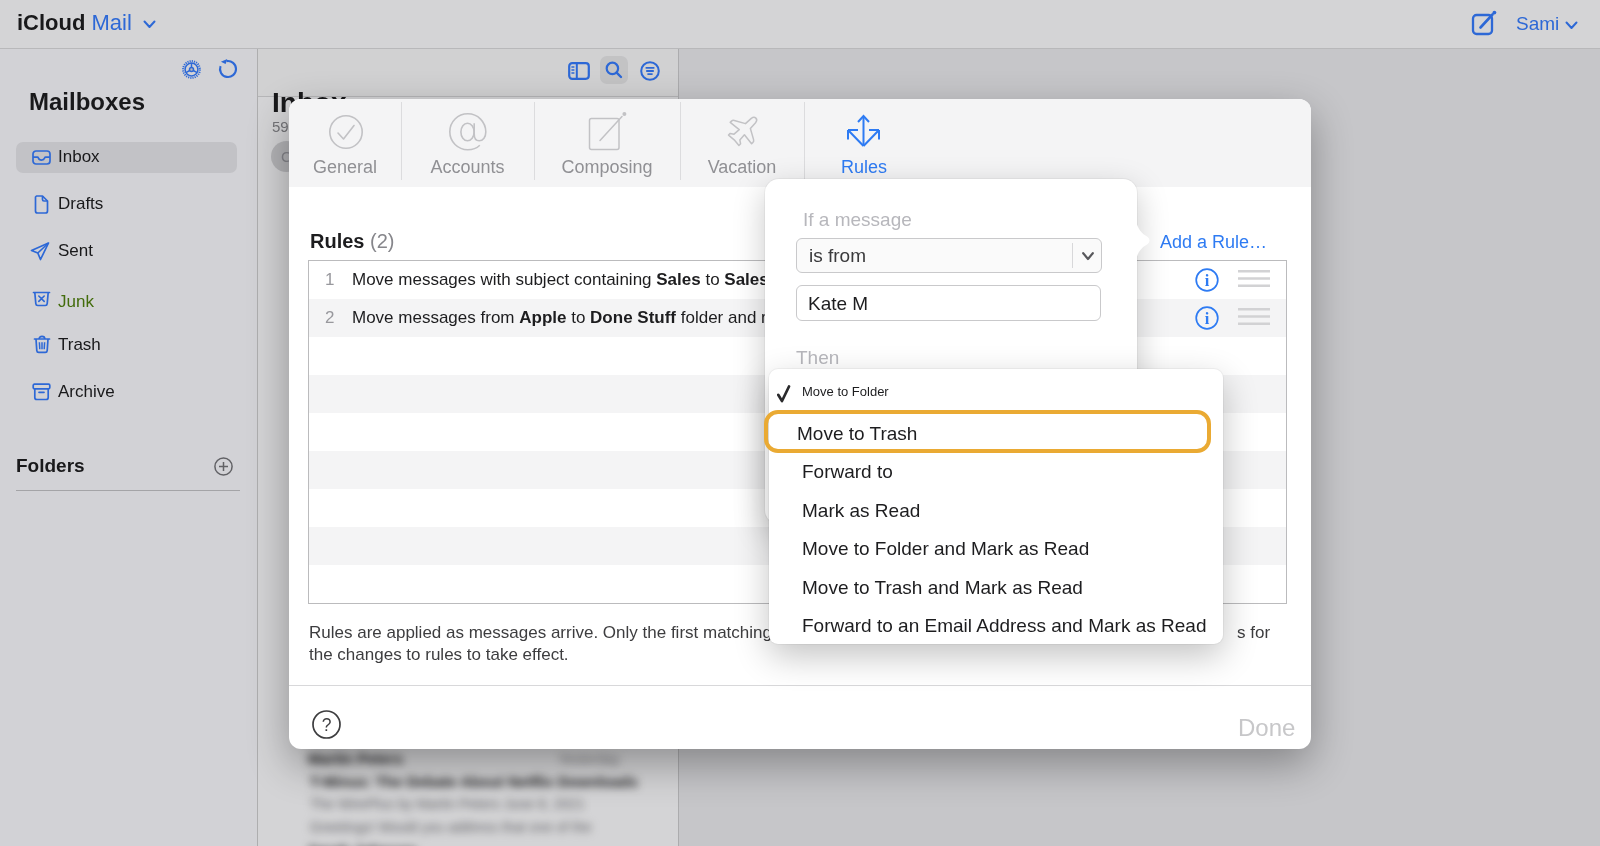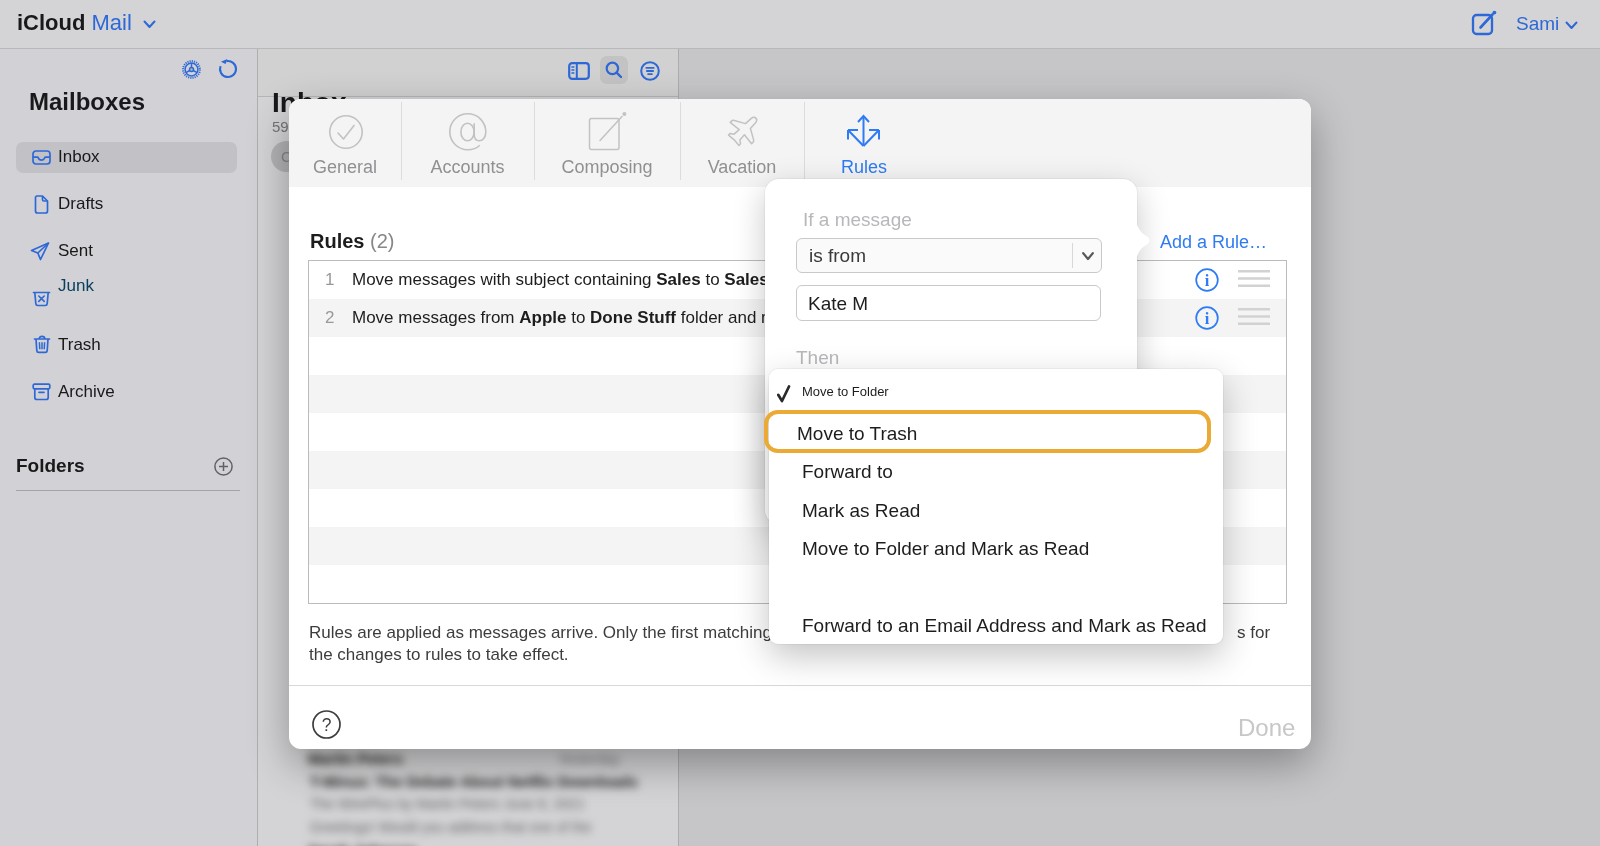--- a/index.html
+++ b/index.html
@@ -61,21 +61,21 @@
     <path d="M18.5 1 L1.5 8.5 L7.8 11 L10.5 17.5 Z" fill="none" stroke="#3478f6" stroke-width="1.7" stroke-linejoin="round"></path>
     <path d="M7.8 11 L18.5 1" fill="none" stroke="#3478f6" stroke-width="1.7"></path>
   </svg>
   <div class="abs" style="left:58px;top:241px;font-size:17px;color:#1d1d1f;">Sent</div>
 
   <svg class="abs" style="left:32px;top:289px;" width="19" height="18" viewBox="0 0 19 18">
     <path d="M1.5 3.5 H17.5" stroke="#3478f6" stroke-width="1.7" stroke-linecap="round"></path>
     <path d="M2.8 3.5 L3.8 14.7 C3.9 15.8 4.6 16.5 5.7 16.5 H13.3 C14.4 16.5 15.1 15.8 15.2 14.7 L16.2 3.5" fill="none" stroke="#3478f6" stroke-width="1.7"></path>
     <path d="M6.8 7 L12.2 12.4 M12.2 7 L6.8 12.4" stroke="#3478f6" stroke-width="1.6" stroke-linecap="round"></path>
   </svg>
-  <div class="abs" style="left:58px;top:276px;font-size:17px;color:#0c4a6e;">Junk</div>
+  <div class="abs" style="left:58px;top:292px;font-size:17px;color:#4d7c0f;">Junk</div>
 
   <svg class="abs" style="left:33px;top:335px;" width="18" height="19" viewBox="0 0 18 19">
     <path d="M1.5 4 H16.5" stroke="#3478f6" stroke-width="1.7" stroke-linecap="round"></path>
     <path d="M6.2 4 C6.2 2.4 7.2 1.4 9 1.4 C10.8 1.4 11.8 2.4 11.8 4" fill="none" stroke="#3478f6" stroke-width="1.7"></path>
     <path d="M3 4 L3.8 15.6 C3.9 16.7 4.6 17.4 5.7 17.4 H12.3 C13.4 17.4 14.1 16.7 14.2 15.6 L15 4" fill="none" stroke="#3478f6" stroke-width="1.7"></path>
     <path d="M6.4 7.2 L6.8 14.2 M9 7.2 L9 14.2 M11.6 7.2 L11.2 14.2" stroke="#3478f6" stroke-width="1.5"></path>
   </svg>
   <div class="abs" style="left:58px;top:335px;font-size:17px;color:#1d1d1f;">Trash</div>
 
   <svg class="abs" style="left:32px;top:383px;" width="19" height="18" viewBox="0 0 19 18">
@@ -229,17 +229,18 @@
 
   <div class="abs" style="left:769px;top:369px;width:454px;height:275px;background:#fff;border-radius:9px;box-shadow:0 12px 35px rgba(0,0,0,0.24), 0 0 0 1px rgba(0,0,0,0.04);z-index:40;"></div>
   <svg class="abs" style="left:777px;top:385px;z-index:41;" width="14" height="18" viewBox="0 0 14 18">
       <path d="M1.2 9.8 L5 16 L12 1.5" fill="none" stroke="#2a2a2c" stroke-width="2.7" stroke-linecap="round" stroke-linejoin="round"></path>
     </svg>
   <div class="abs" style="left:802px;top:384px;font-size:13px;color:#1d1d1f;z-index:41;">Move to Folder</div>
   <div class="abs" style="left:797px;top:423px;font-size:19px;color:#1d1d1f;z-index:41;">Move to Trash</div>
   <div class="abs" style="left:802px;top:461px;font-size:19px;color:#1d1d1f;z-index:41;">Forward to</div>
   <div class="abs" style="left:802px;top:500px;font-size:19px;color:#1d1d1f;z-index:41;">Mark as Read</div>
   <div class="abs" style="left:802px;top:538px;font-size:19px;color:#1d1d1f;z-index:41;">Move to Folder and Mark as Read</div>
+  <div class="abs" style="left:802px;top:577px;font-size:19px;color:#1d1d1f;z-index:41;">Move to Trash and Mark as Read</div>
   <div class="abs" style="left:802px;top:615px;font-size:19px;color:#1d1d1f;z-index:41;">Forward to an Email Address and Mark as Read</div>
 
   <div class="abs" style="left:764px;top:410px;width:447px;height:43px;border:4px solid #eaaa33;border-radius:14px;box-sizing:border-box;z-index:50;"></div>
 
 </div>
 
 </body></html>

